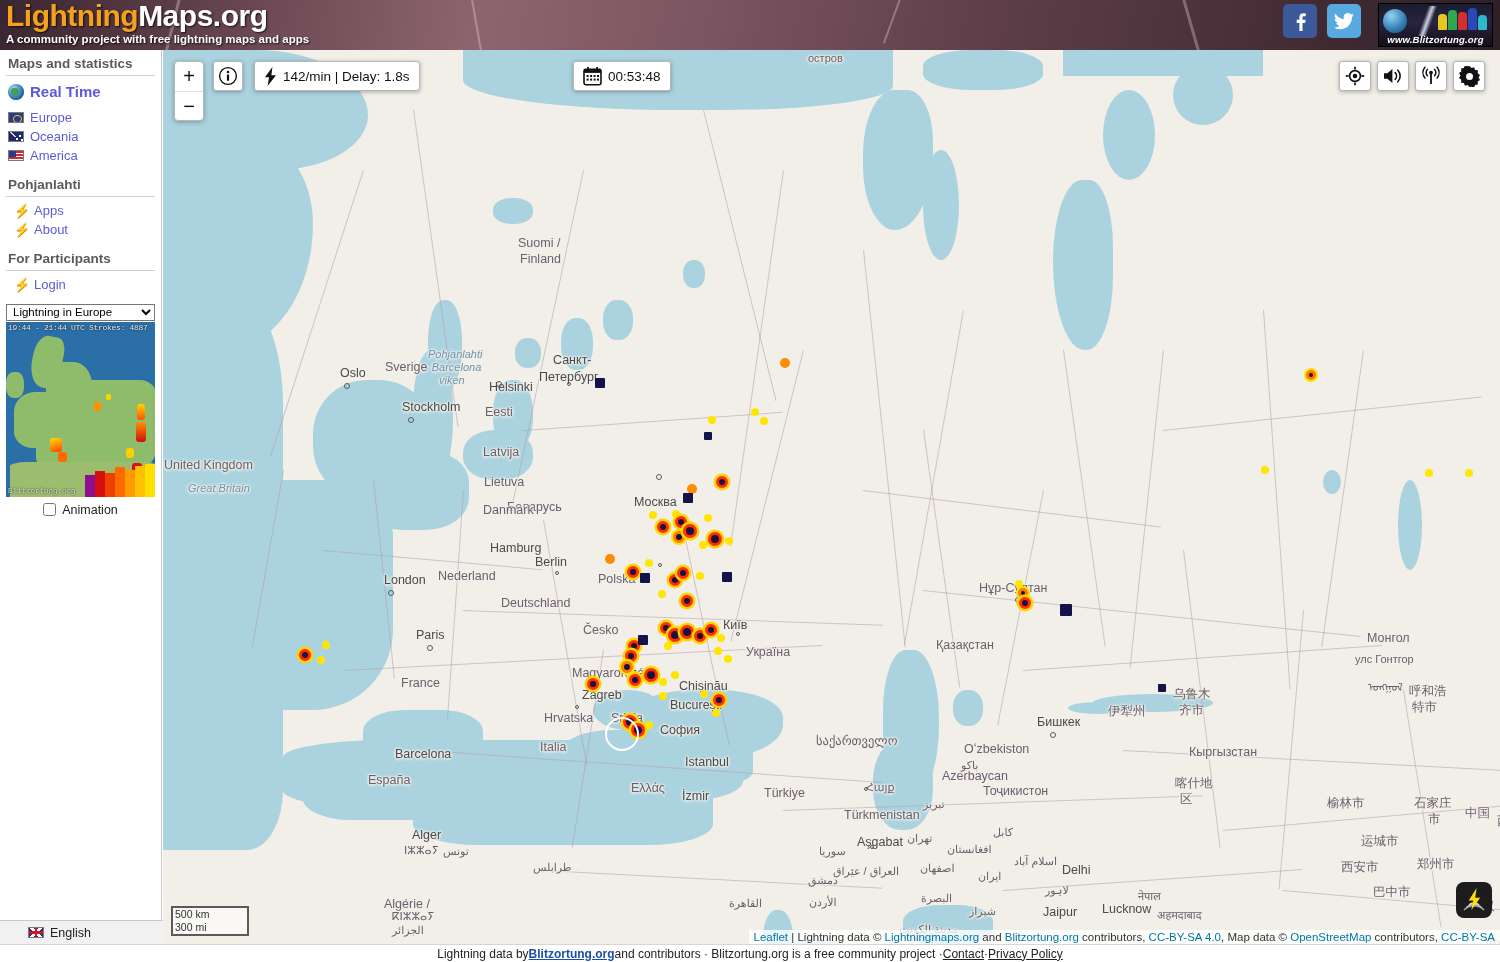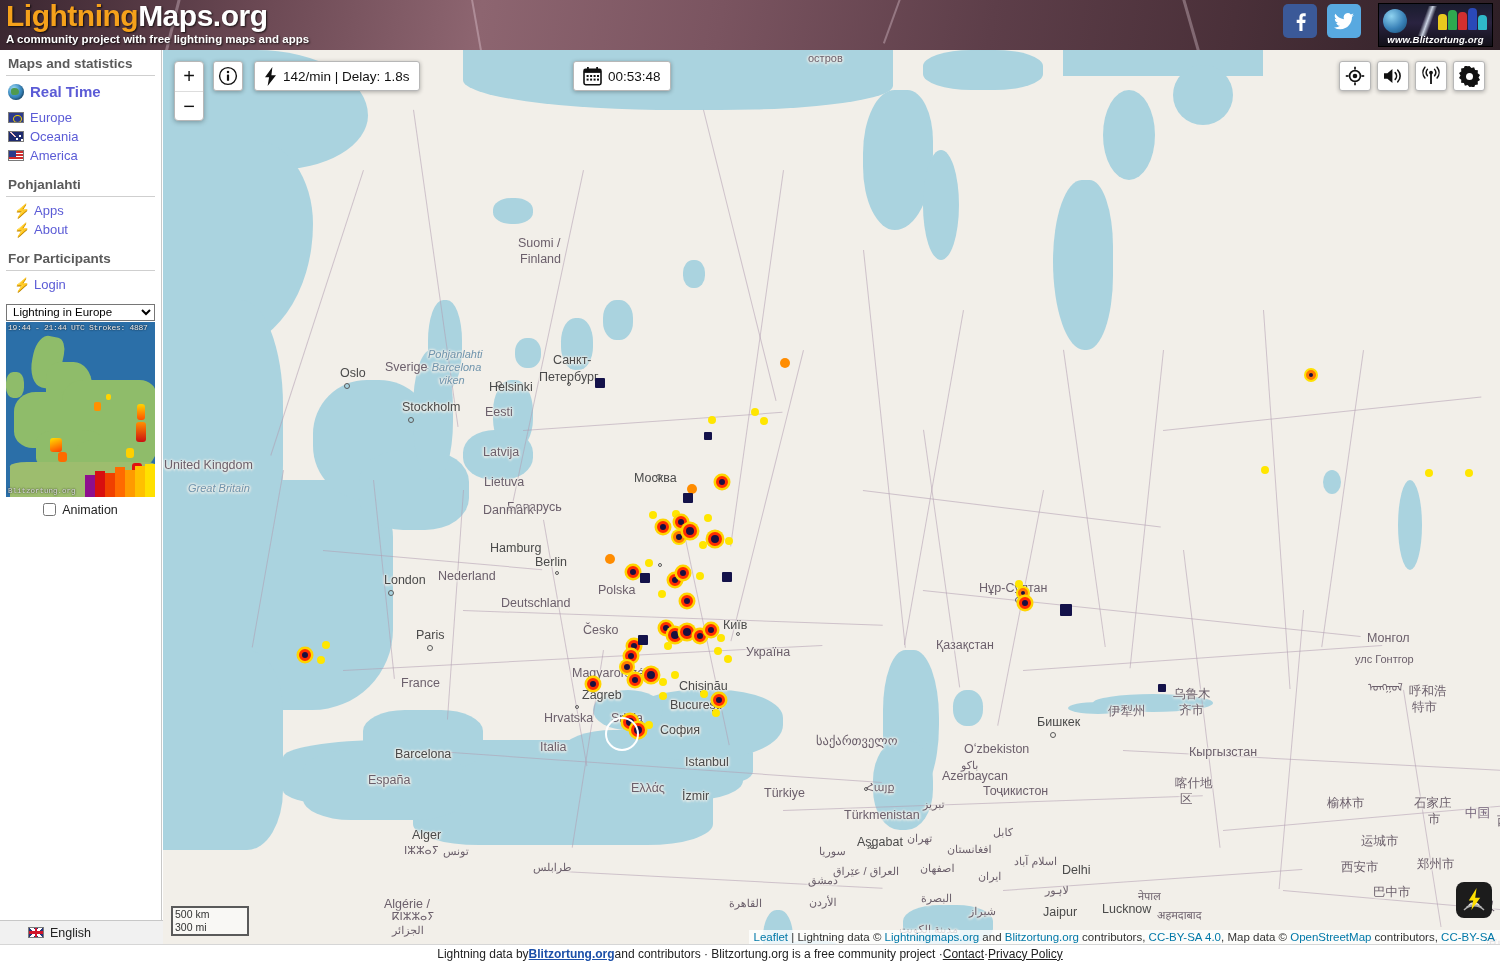--- a/index.html
+++ b/index.html
@@ -385,31 +385,31 @@
       <div class="maplabel sea sm" style="left: 276px; top: 324px;">viken</div>
       <div class="maplabel " style="left: 222px; top: 310px;">Sverige</div>
       <div class="maplabel city" style="left: 177px; top: 316px;">Oslo</div>
       <div class="maplabel city" style="left: 239px; top: 350px;">Stockholm</div>
       <div class="maplabel city" style="left: 326px; top: 330px;">Helsinki</div>
       <div class="maplabel city" style="left: 390px; top: 303px;">Санкт-</div>
       <div class="maplabel city" style="left: 376px; top: 320px;">Петербург</div>
       <div class="maplabel " style="left: 322px; top: 355px;">Eesti</div>
       <div class="maplabel " style="left: 320px; top: 395px;">Latvija</div>
       <div class="maplabel " style="left: 321px; top: 425px;">Lietuva</div>
-      <div class="maplabel city" style="left: 471px; top: 421px;">Москва</div>
+      <div class="maplabel city" style="left: 471px; top: 445px;">Москва</div>
       <div class="maplabel " style="left: 344px; top: 450px;">Беларусь</div>
       <div class="maplabel " style="left: 1px; top: 408px;">United Kingdom</div>
       <div class="maplabel sea sm" style="left: 25px; top: 432px;">Great Britain</div>
       <div class="maplabel " style="left: 320px; top: 453px;">Danmark</div>
       <div class="maplabel city" style="left: 327px; top: 491px;">Hamburg</div>
       <div class="maplabel city" style="left: 372px; top: 505px;">Berlin</div>
       <div class="maplabel " style="left: 275px; top: 519px;">Nederland</div>
       <div class="maplabel city" style="left: 221px; top: 523px;">London</div>
       <div class="maplabel " style="left: 338px; top: 546px;">Deutschland</div>
-      <div class="maplabel " style="left: 435px; top: 533px; text-align: right;">Polska</div>
+      <div class="maplabel " style="left: 435px; top: 522px; text-align: right;">Polska</div>
       <div class="maplabel " style="left: 420px; top: 573px;">Česko</div>
       <div class="maplabel city" style="left: 253px; top: 578px;">Paris</div>
       <div class="maplabel " style="left: 238px; top: 626px;">France</div>
       <div class="maplabel city" style="left: 560px; top: 568px;">Київ</div>
       <div class="maplabel " style="left: 583px; top: 595px;">Україна</div>
       <div class="maplabel " style="left: 409px; top: 616px;">Magyarország</div>
       <div class="maplabel city" style="left: 419px; top: 638px;">Zagreb</div>
       <div class="maplabel " style="left: 381px; top: 661px;">Hrvatska</div>
       <div class="maplabel " style="left: 448px; top: 661px;">Srbija</div>
       <div class="maplabel city" style="left: 516px; top: 629px;">Chișinău</div>

